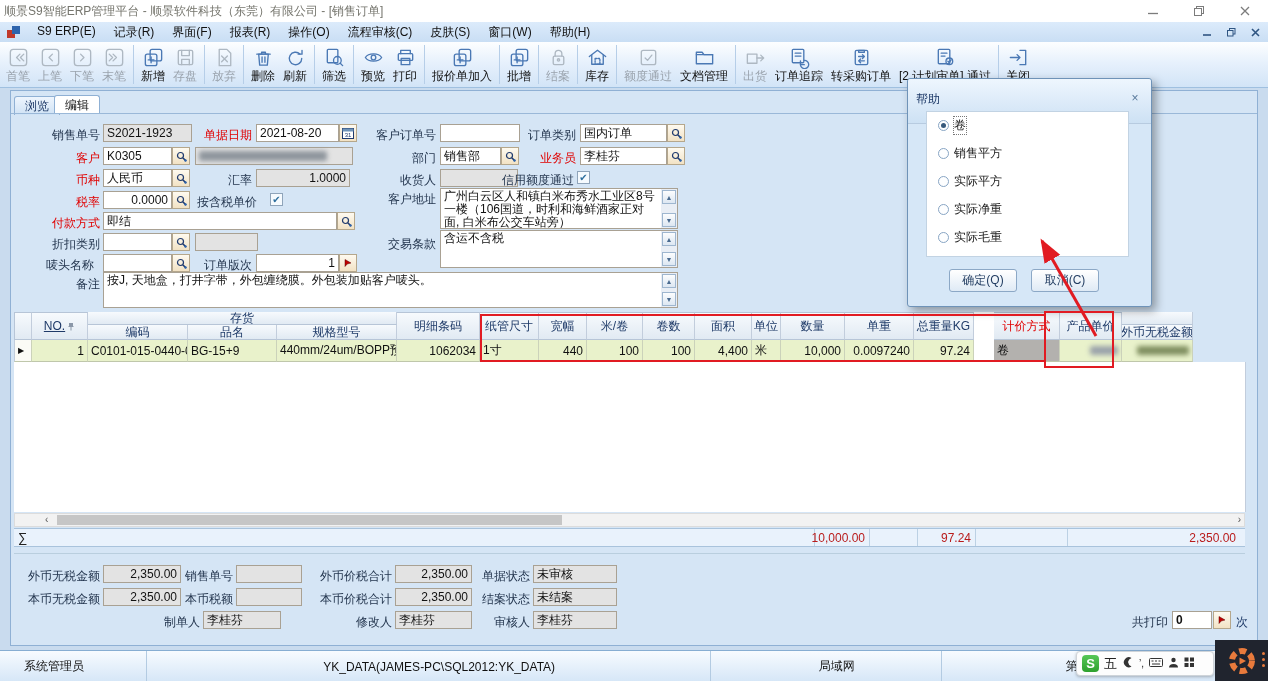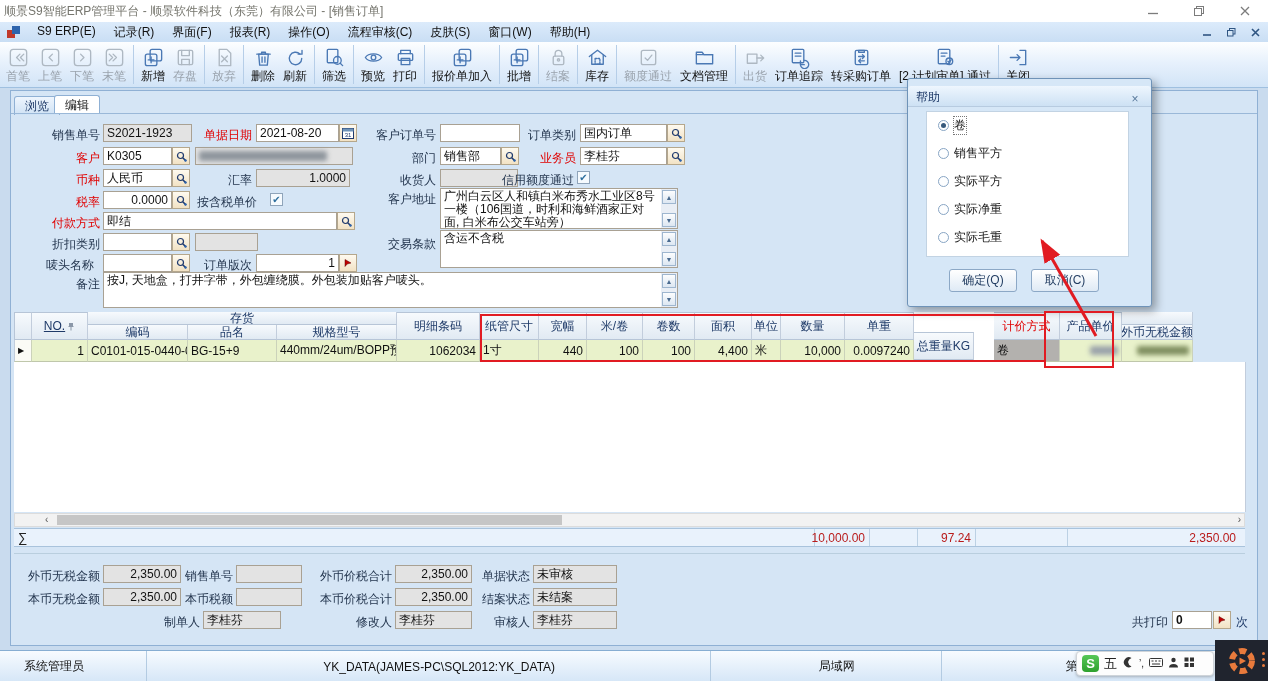--- a/index.html
+++ b/index.html
@@ -86,21 +86,21 @@
   
   .bottom-sep{position:absolute;left:14px;top:553px;width:1231px;height:1px;background:#b9cede;}
   
   .statusbar{position:absolute;left:0;top:650px;width:1268px;height:31px;
              background:linear-gradient(#f7fbff,#d5e6f7);border-top:1px solid #86add2;display:flex;gap:21px;}
   .sb-cell{border-right:1px solid #b3cbe2;display:flex;align-items:center;color:#111;box-sizing:border-box;}
   
   .dlg{position:absolute;left:907px;top:78px;width:243px;height:227px;background:#d6e7f7;
        border:1px solid #6f93b8;border-radius:3px;box-shadow:4px 4px 10px rgba(0,0,0,.35);z-index:50;}
   .dlg-title{height:20px;background:linear-gradient(#eef6fe,#cde1f4);border-bottom:1px solid #b7cbe0;
-             border-radius:3px 3px 0 0;display:flex;align-items:flex-end;color:#1e3a68;padding:0 8px;margin-top:7px;}
+             border-radius:3px 3px 0 0;display:flex;align-items:flex-start;color:#1e3a68;padding:12px 8px;}
   .dlg-x{margin-left:auto;color:#5a7a9c;font-size:12px;width:16px;text-align:center;}
   .groupbox{position:absolute;left:18px;top:32px;width:201px;height:144px;background:#fff;
             border:1px solid #c2d3e3;}
   .radio-row{position:absolute;left:30px;display:flex;align-items:center;gap:5px;color:#222;}
   .radio{width:11px;height:11px;border-radius:50%;border:1px solid #88a5c4;background:#fdfeff;box-sizing:border-box;}
   .radio.sel::after{content:"";display:block;width:5px;height:5px;margin:2px;border-radius:50%;background:#37597c;}
   .radio-row.focus .rlabel{outline:1px dotted #777;}
   .dlg-btn{position:absolute;width:66px;height:21px;border:1px solid #8ca8c6;border-radius:3px;
            background:linear-gradient(#ffffff,#dfeaf5);display:flex;align-items:center;justify-content:center;
            color:#1f3a5f;}
@@ -630,21 +630,21 @@
         <div class="td">米</div>
       </div>
       <div class="col" style="width: 64px;">
         <div class="th" style="height: 28px; border-top: 1px solid rgb(183, 197, 215);">数量</div>
         <div class="td right">10,000</div>
       </div>
       <div class="col" style="width: 69px;">
         <div class="th" style="height: 28px; border-top: 1px solid rgb(183, 197, 215);">单重</div>
         <div class="td right">0.0097240</div>
       </div>
-      <div class="col" style="width: 60px; margin-top: 20px;">
+      <div class="col" style="width: 60px;">
         <div class="th" style="height: 28px; border-top: 1px solid rgb(183, 197, 215);">总重量KG</div>
         <div class="td right">97.24</div>
       </div>
       <div class="col" style="width: 66px; padding-left: 20px;">
         <div class="th redhead" style="height: 28px; border-top: 1px solid rgb(183, 197, 215);">计价方式</div>
         <div class="td selcell">卷</div>
       </div>
       <div class="col" style="width: 62px;">
         <div class="th" style="height: 28px; border-top: 1px solid rgb(183, 197, 215);">产品单价</div>
         <div class="td right">

